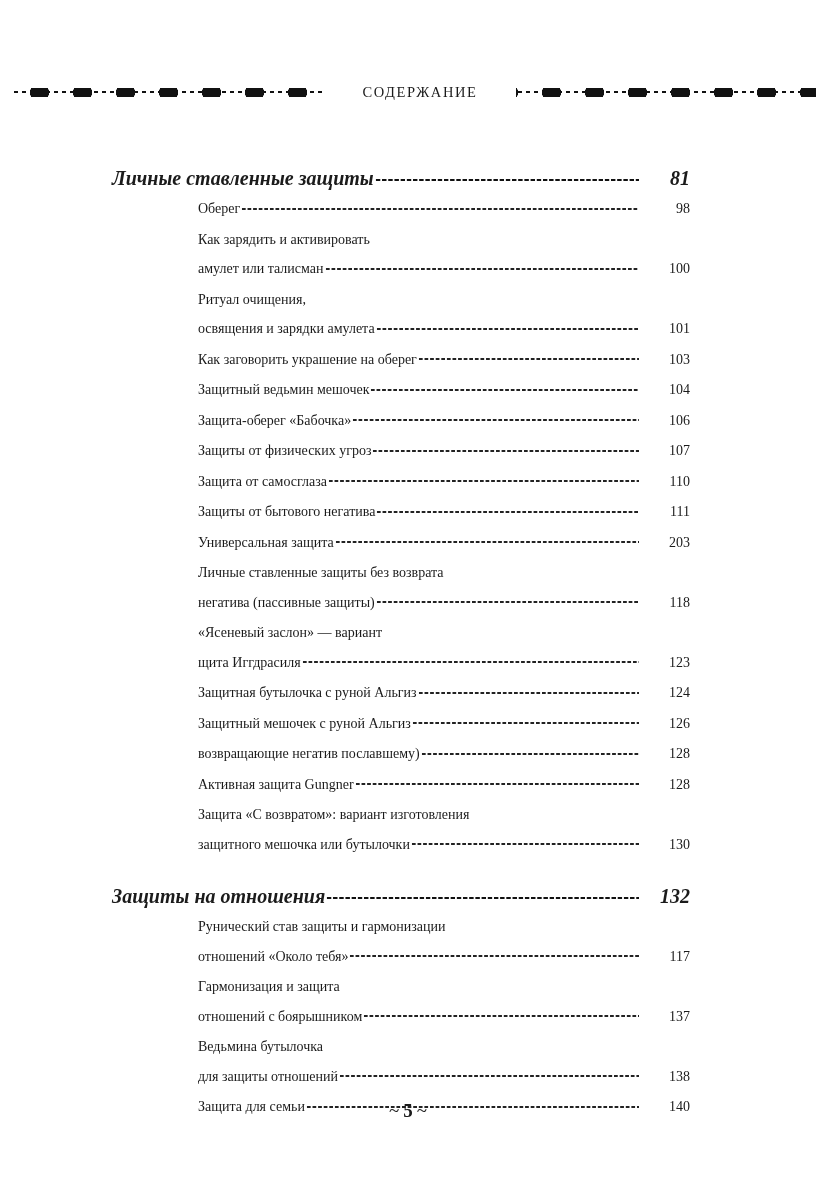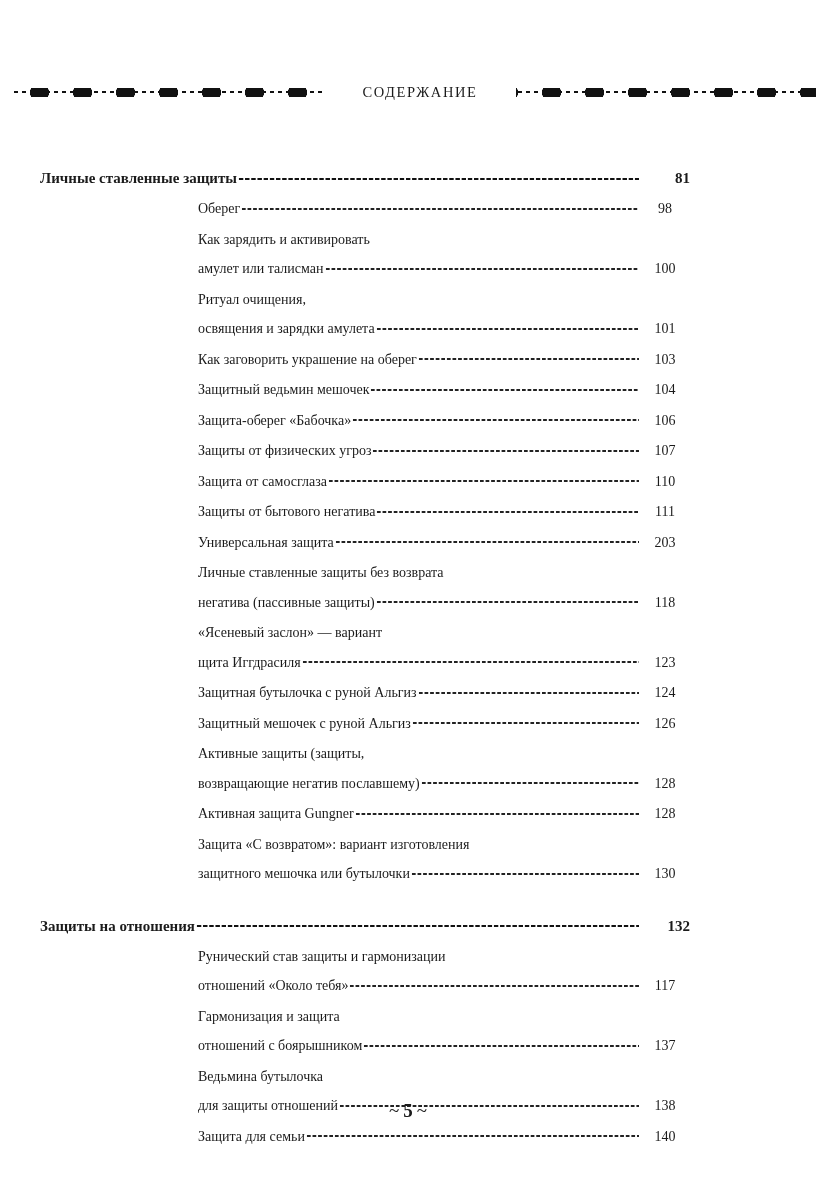--- a/index.html
+++ b/index.html
@@ -114,45 +114,46 @@
 
   .entry .pg {
     flex: 0 0 auto;
     text-align: right;
     white-space: pre;
   }
 
   
   .entry.lvl1 {
     font-weight: bold;
-    font-size: 15px;
+    font-size: 20px;
     line-height: 30px;
-    padding-left: 40px;
+    padding-left: 112px;
     padding-right: 126px;
     margin-top: 22px;
+    font-style: italic;
   }
   .entry.lvl1:first-child { margin-top: 0; }
   .entry.lvl1 .pg { width: 50px; padding-right: 0; }
   .entry.lvl1 .leader::after {
     bottom: 0.20em;
     height: 2.4px;
     background-size: 6.2px 2.4px;
     background-image: radial-gradient(circle, #111 58%, rgba(0,0,0,0) 60%);
   }
 
   
   .entry.lvl2 {
     font-weight: normal;
     font-size: 14px;
     line-height: 29.5px;
     padding-left: 198px;
     padding-right: 126px;
     margin-top: 1px;
   }
-  .entry.lvl2 .pg { width: 50px; text-align: center; }
+  .entry.lvl2 .pg { width: 50px; }
 
   
   .folio {
     position: absolute;
     top: 1100px;
     left: 0;
     width: 816px;
     text-align: center;
     font-size: 19px;
     color: #1b1b1b;
@@ -289,24 +290,20 @@
       </div>
     </div>
     <div class="entry lvl2">
       <div class="line">
         <span class="txt">Защитный мешочек с руной Альгиз</span>
         <span class="leader"></span>
         <span class="pg">126</span>
       </div>
     </div>
     <div class="entry lvl2">
-      <div class="line first-only">
-        <span class="txt">Активные защиты (защиты,</span>
-        <span class="pg"></span>
-      </div>
       <div class="line">
         <span class="txt">возвращающие негатив пославшему)</span>
         <span class="leader"></span>
         <span class="pg">128</span>
       </div>
     </div>
     <div class="entry lvl2">
       <div class="line">
         <span class="txt">Активная защита Gungner</span>
         <span class="leader"></span>

